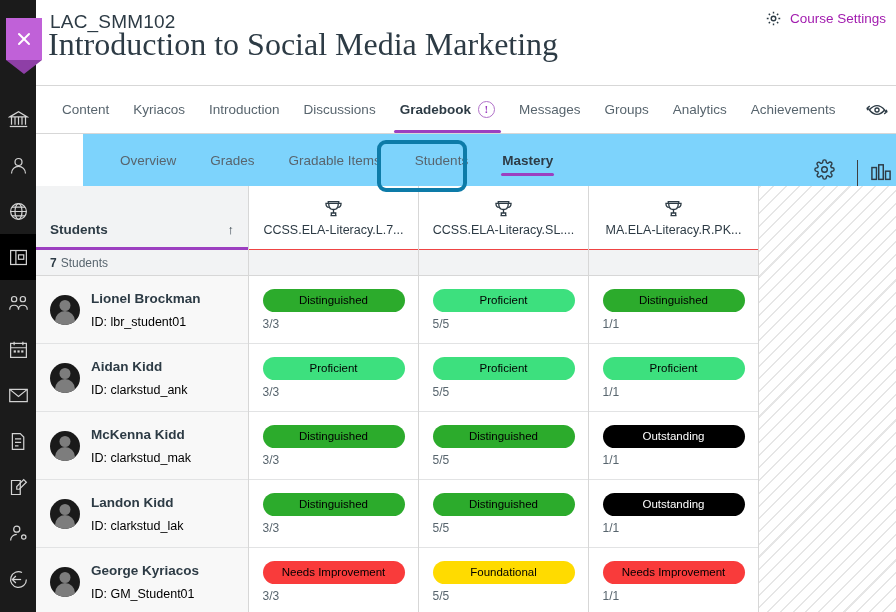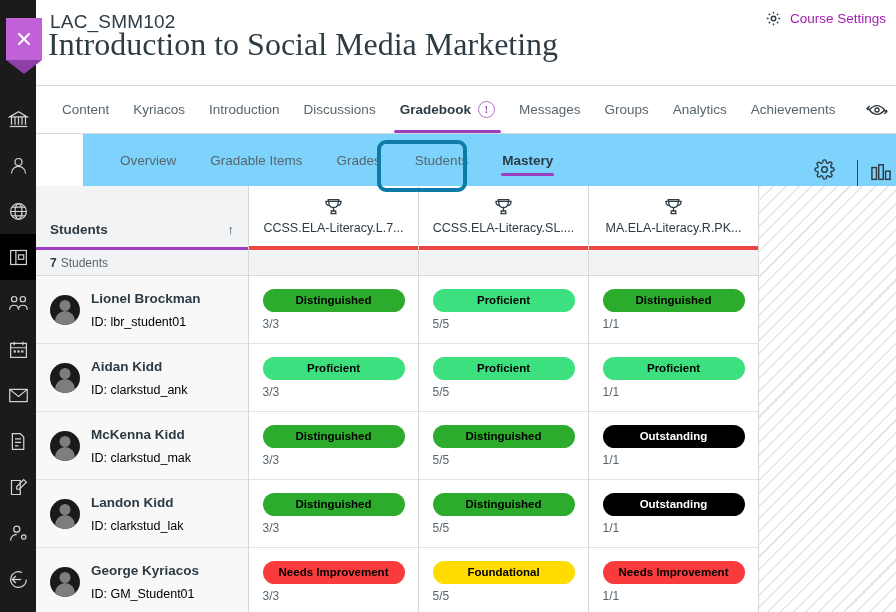--- a/index.html
+++ b/index.html
@@ -142,35 +142,35 @@
   .avatar .body {
     position:absolute; left:50%; top:16px; transform:translateX(-50%);
     width:20px; height:18px; border-radius:10px 10px 0 0; background:#7d7d7d;
   }
   .stu-text { display:flex; flex-direction:column; gap:9px; }
   .stu-name { font-size:13.5px; font-weight:700; color:#2d3b45; }
   .stu-id { font-size:12.5px; color:#000000; }
 
   .out-col { width:170px; flex:0 0 170px; border-left:1px solid #d7d7d7; }
   .oc-head {
-    height:64px; background:#fff; border-bottom:4px solid #ef4444;
+    height:64px; background:#fff; border-bottom:1px solid #ef4444;
     display:flex; flex-direction:column; align-items:center; justify-content:center; gap:3px;
   }
   .oc-head svg { display:block; }
   .oc-title { font-size:12.5px; color:#2d3b45; white-space:nowrap; }
   .oc-spacer { height:26px; background:#f2f3f4; border-bottom:1px solid #d7d7d7; }
   .cell {
     height:68px; border-bottom:1px solid #e2e3e4; background:#fff;
     display:flex; flex-direction:column; align-items:center; justify-content:center; gap:5px;
     padding:0 8px;
   }
   .pill {
     width:142px; height:23px; border-radius:12px;
     display:flex; align-items:center; justify-content:center;
-    font-size:11.5px; font-weight:700; color:#000; cursor:pointer;text-align:center;
+    font-size:11.5px; font-weight:400; color:#000; cursor:pointer;text-align:center;
   }
   .pill.dark { color:#fff; }
   .cell-score {
     width:142px; font-size:12px; color:#58656e; text-align:left;
   }
 
   .empty-col {
     flex:1 1 auto; border-left:1px solid #d7d7d7;
     background-color:#fff;
     background-image: repeating-linear-gradient(
@@ -327,24 +327,24 @@
         </div>
       </div>
   </div>
 
   <div id="subnav">
     <div class="subnav-list" id="subnav-list">
         <div class="subnav-item">
           <span>Overview</span>
         </div>
         <div class="subnav-item">
+          <span>Grades</span>
+        </div>
+        <div class="subnav-item">
           <span>Gradable Items</span>
-        </div>
-        <div class="subnav-item">
-          <span>Grades</span>
         </div>
         <div class="subnav-item">
           <span>Students</span>
         </div>
         <div class="subnav-item active">
           <span>Mastery</span>
         </div>
       </div>
     <div class="subnav-right">
       <div class="gear-btn">

